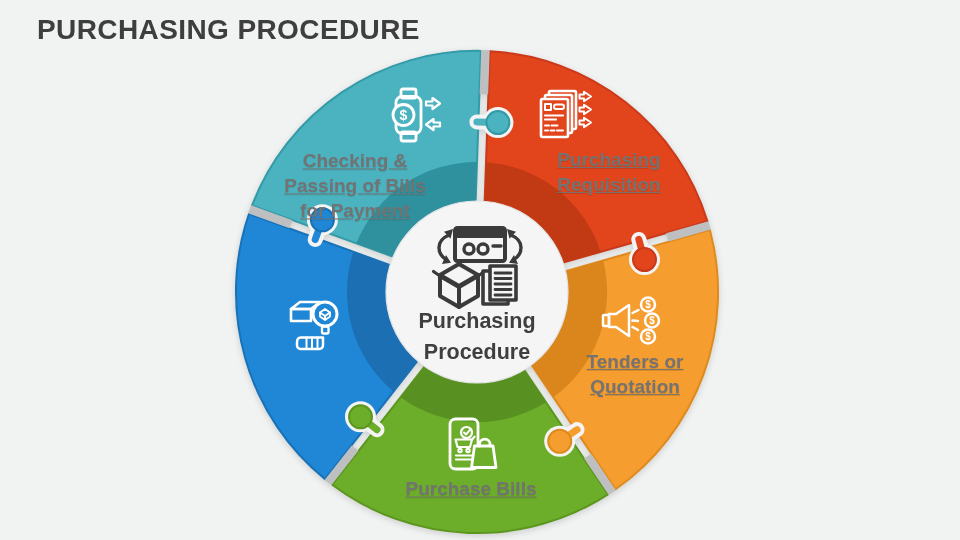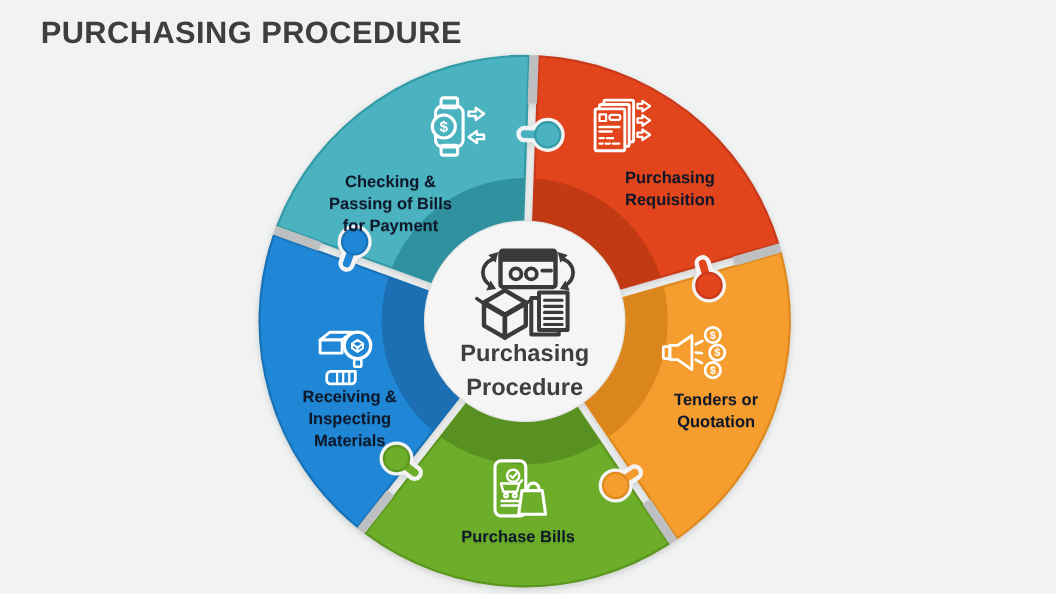--- a/index.html
+++ b/index.html
@@ -11,22 +11,22 @@
   .stage{position:relative;width:960px;height:384px;background:#F1F2F2;}
   .slide-title{
     position:absolute;left:37px;top:14px;
     font-size:28px;font-weight:800;letter-spacing:.4px;
     color:#3E3E3E;white-space:nowrap;
   }
   svg.wheel{position:absolute;left:0;top:0;
     filter:drop-shadow(0 2px 3px rgba(0,0,0,.15));}
   .seg-label{
     position:absolute;transform:translate(-50%,-50%);
-    color:#0f172a;font-size:15px;font-weight:700;line-height:1.32;
-    text-align:center;white-space:pre-line;text-shadow:0 1px 1px rgba(0,0,0,.12);
+    color:#737373;font-size:19px;font-weight:700;line-height:1.32;
+    text-align:center;white-space:pre-line;text-shadow:0 1px 1px rgba(0,0,0,.12);text-decoration:underline;
   }
   .center-label{
     position:absolute;transform:translate(-50%,-50%);
     color:#3F3F3F;font-size:21.5px;font-weight:800;line-height:1.45;
     text-align:center;white-space:pre-line;
   }
 </style>
 </head>
 <body>
 
@@ -178,24 +178,21 @@
       <rect x="7" y="7.5" width="25" height="37" rx="6"></rect>
       <circle cx="14.5" cy="26" r="10.5" fill="#4AB3BF"></circle>
       <text x="14.5" y="31" font-size="14" font-weight="700" fill="#FFFFFF" stroke="none" text-anchor="middle">$</text>
       <path d="M37 12.5 h6.5 v-3.5 l7.5 5.5 l-7.5 5.5 v-3.5 h-6.5 z" stroke-width="2.2"></path>
       <path d="M51 33.5 h-6.5 v-3.5 l-7.5 5.5 l7.5 5.5 v-3.5 h6.5 z" stroke-width="2.2"></path>
     </g>
   </svg>
 
   <div class="seg-label" style="left:609px;top:172px;">Purchasing
 Requisition</div>
-  <div class="seg-label" style="left:635px;top:374px;margin-left:16px;">Tenders or
+  <div class="seg-label" style="left:635px;top:374px;">Tenders or
 Quotation</div>
   <div class="seg-label" style="left:471px;top:489px;">Purchase Bills</div>
-  <div class="seg-label" style="left:318px;top:381px;">Receiving &amp;
-Inspecting
-Materials</div>
   <div class="seg-label" style="left:355px;top:186px;">Checking &amp;
 Passing of Bills
 for Payment</div>
   <div class="center-label" style="left:477px;top:337px;">Purchasing
 Procedure</div>
 </div>
 
 </body></html>

